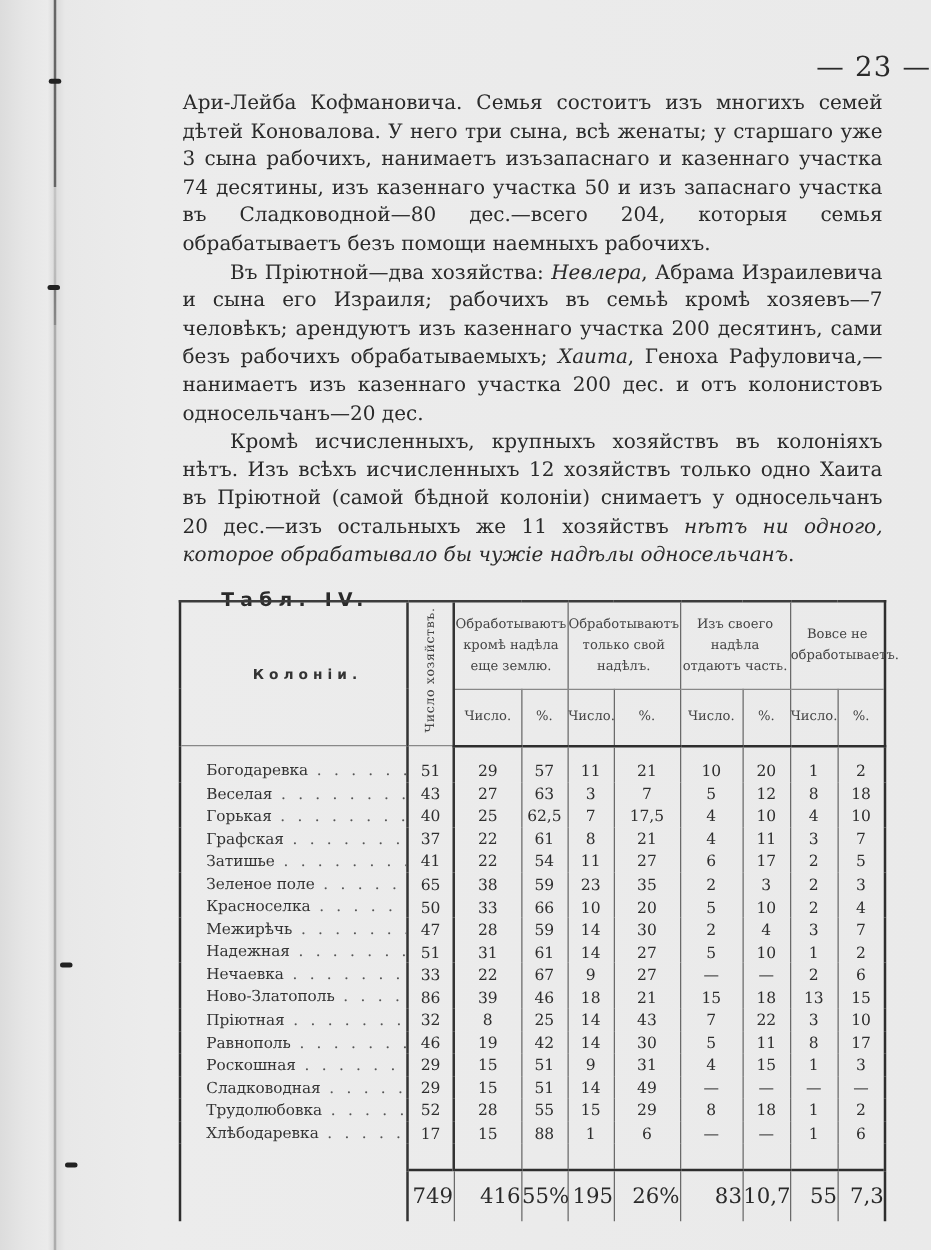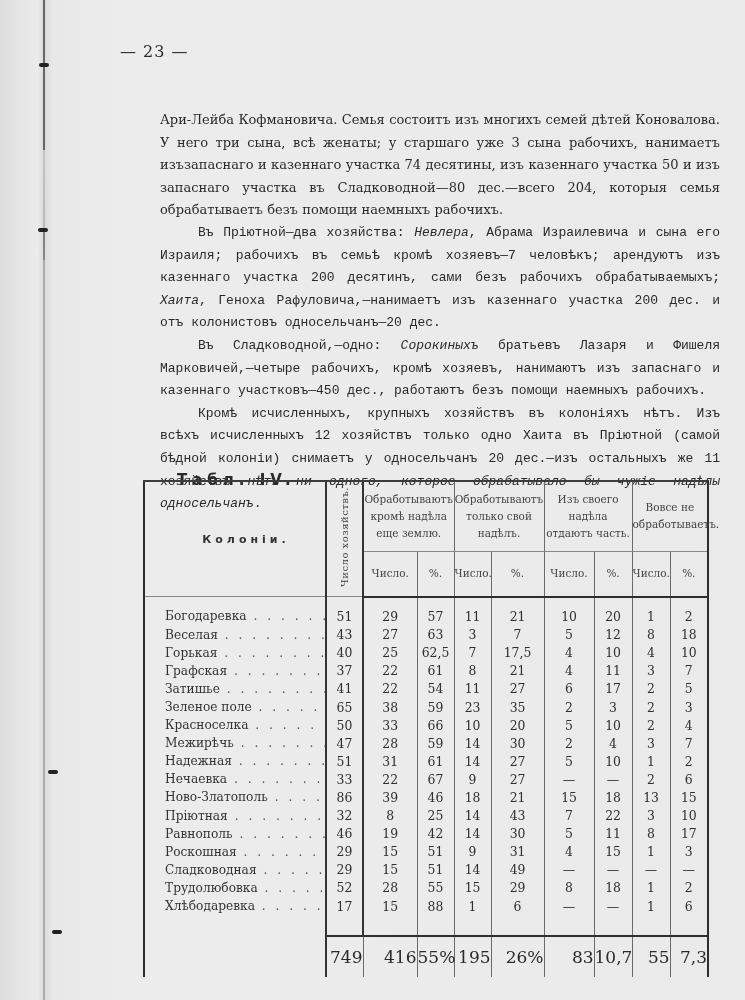--- a/index.html
+++ b/index.html
@@ -14,29 +14,29 @@
     background:
       linear-gradient(90deg, #dcdcdc 0px, #e6e6e6 20px, #ebebeb 38px, #d9d9d9 44px, #e8e8e8 52px, #ececec 120px, #eaeaea 745px);
   }
   .binding {
     position:absolute; left:43px; top:0; width:2px; height:1000px;
     background:linear-gradient(180deg,#333 0,#333 150px,#bbb 150px,#aaa 230px,#555 230px,#666 260px,#999 260px,#999 1000px);
     opacity:.7;
   }
   .stitch { position:absolute; width:10px; height:4px; background:#222; border-radius:2px; }
   .page-number {
-    position:absolute; top:42px; left:0; width:745px; text-align:left;
-    font-size:16px; letter-spacing:1px; padding-left:120px; box-sizing:border-box;
+    position:absolute; top:42px; left:0; width:745px; text-align:right;
+    font-size:22px; letter-spacing:1px; padding-left:120px; box-sizing:border-box;
   }
   .text-block {
-    position:absolute; left:160px; top:71px; width:560px;
-    font-size:13px; line-height:22.6px; text-align:justify;margin-top:38px;
+    position:absolute; left:146px; top:71px; width:560px;
+    font-size:16px; line-height:22.6px; text-align:justify;
   }
   .text-block p { margin:0; }
-  .text-block p.indent { text-indent:38px;font-family:Liberation Mono, monospace; }
+  .text-block p.indent { text-indent:38px; }
   .text-block em { font-style:italic; }
   .table-caption {
     position:absolute; left:177px; top:455px;
     font-family:"DejaVu Sans", sans-serif; font-weight:bold;
     font-size:15px; letter-spacing:5px;margin-top:16px;
   }
   table.data {
     position:absolute; left:143px; top:480px; width:564px;
     border-collapse:collapse; table-layout:fixed;
     font-size:12.3px;
@@ -68,21 +68,20 @@
 <div class="stitch" style="left:39px;top:63px;"></div>
 <div class="stitch" style="left:38px;top:228px;"></div>
 <div class="stitch" style="left:48px;top:770px;"></div>
 <div class="stitch" style="left:52px;top:930px;"></div>
 
 <div class="page-number">— 23 —</div>
 
 <div class="text-block" id="text-block">
     <p><span>Ари-Лейба Кофмановича. Семья состоитъ изъ многихъ семей дѣтей Коновалова. У него три сына, всѣ женаты; у старшаго уже 3 сына рабочихъ, нанимаетъ изъзапаснаго и казеннаго участка 74 десятины, изъ казеннаго участка 50 и изъ запаснаго участка въ Сладководной—80 дес.—всего 204, которыя семья обрабатываетъ безъ помощи наемныхъ рабочихъ.</span></p>
     <p class="indent"><span>Въ Пріютной—два хозяйства: </span><em>Невлера</em><span>, Абрама Израилевича и сына его Израиля; рабочихъ въ семьѣ кромѣ хозяевъ—7 человѣкъ; арендуютъ изъ казеннаго участка 200 десятинъ, сами безъ рабочихъ обрабатываемыхъ; </span><em>Хаита</em><span>, Геноха Рафуловича,—нанимаетъ изъ казеннаго участка 200 дес. и отъ колонистовъ односельчанъ—20 дес.</span></p>
-    <p class="indent"><span>Въ Сладководной,—одно: </span><em>Сорокиныхъ</em><span> братьевъ Лазаря и Фишеля Марковичей,—четыре рабочихъ, кромѣ хозяевъ, нанимаютъ изъ запаснаго и казеннаго участковъ—450 дес., работаютъ безъ помощи наемныхъ рабочихъ.</span></p>
     <p class="indent"><span>Кромѣ исчисленныхъ, крупныхъ хозяйствъ въ колоніяхъ нѣтъ. Изъ всѣхъ исчисленныхъ 12 хозяйствъ только одно Хаита въ Пріютной (самой бѣдной колоніи) снимаетъ у односельчанъ 20 дес.—изъ остальныхъ же 11 хозяйствъ </span><em>нѣтъ ни одного, которое обрабатывало бы чужіе надѣлы односельчанъ</em><span>.</span></p>
   </div>
 
 <div class="table-caption">Табл. IV.</div>
 
 <table class="data">
   <colgroup>
     <col style="width:182px">
       <col style="width:37px">
     <col style="width:54px">

